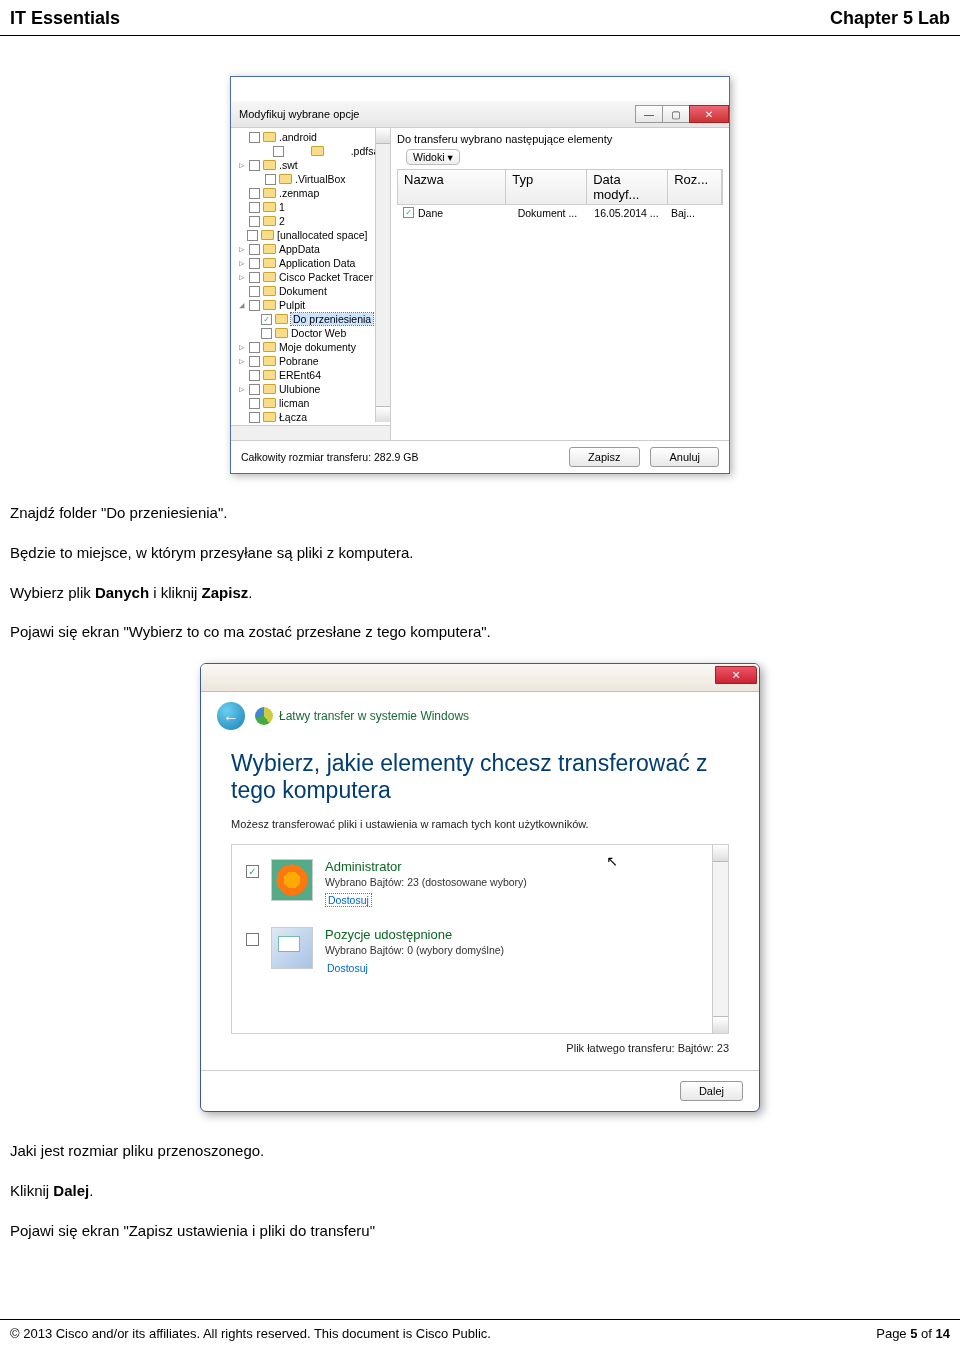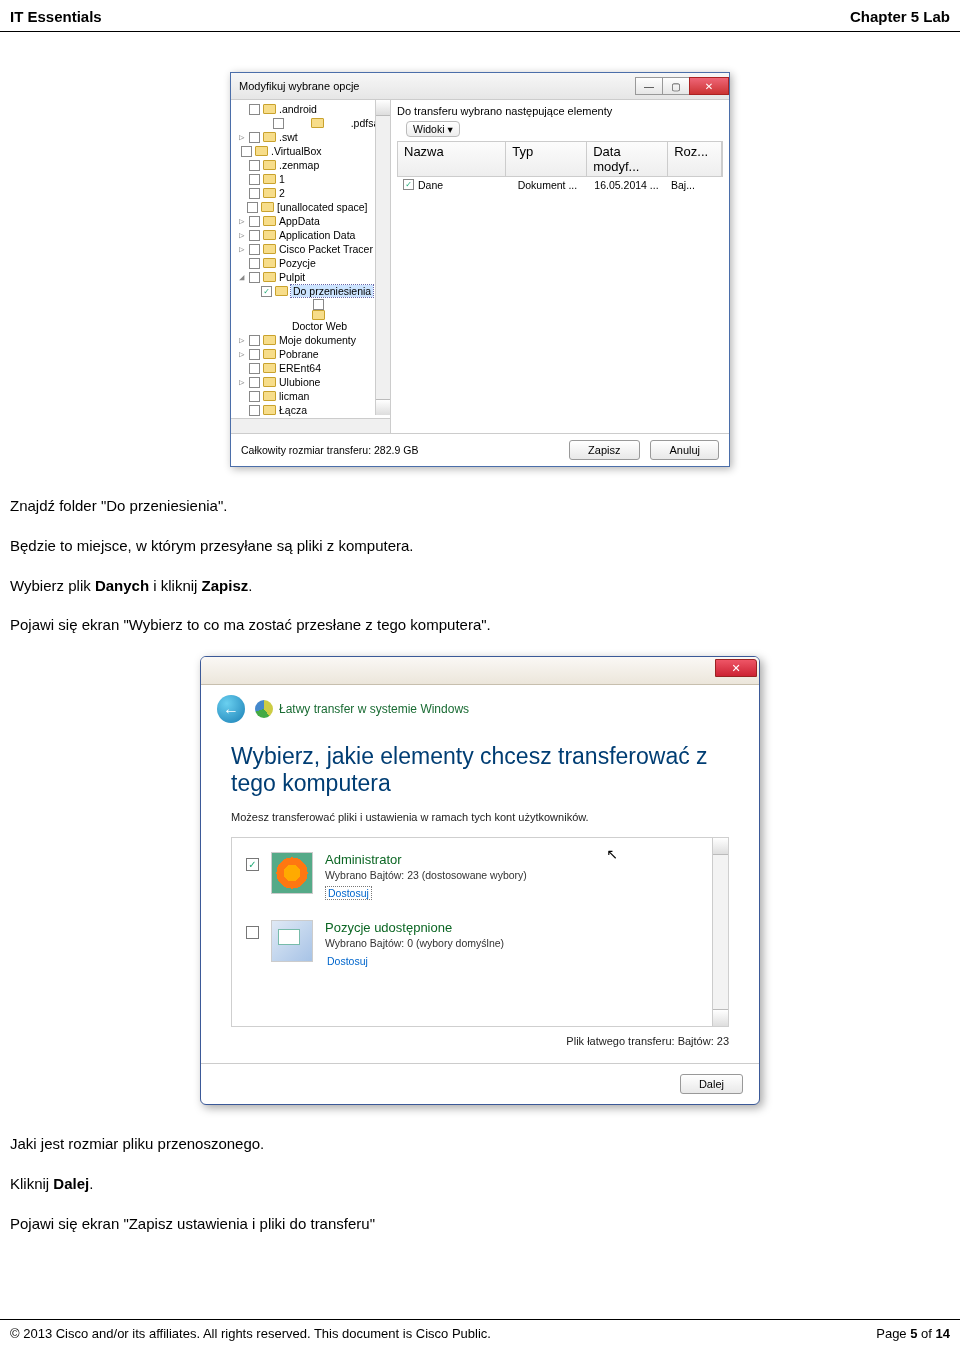--- a/index.html
+++ b/index.html
@@ -12,21 +12,21 @@
     font-size: 14px;
     position: relative;
     min-height: 1351px;
   }
   .page-header {
     display: flex;
     justify-content: space-between;
     padding: 8px 10px 6px 10px;
     border-bottom: 1.5px solid #000;
     font-weight: bold;
-    font-size: 15px;
+    font-size: 18px;
   }
   .content { padding: 20px 10px 70px 10px; }
   .screenshot-wrap { display: flex; justify-content: center; margin: 20px 0 28px 0; }
 
   
   .dlg1 {
     width: 500px;
     border: 1px solid #4b6ea9;
     background: #fff;
     font-family: "Segoe UI", Tahoma, sans-serif;
@@ -34,20 +34,21 @@
     color: #000;
     box-shadow: 2px 2px 8px rgba(0,0,0,0.3);
   }
   .dlg1-title {
     background: linear-gradient(#f7f7f7, #e6e6e6);
     border-bottom: 1px solid #ccc;
     padding: 4px 0 4px 8px;
     display: flex;
     align-items: center;
     justify-content: space-between;
+    margin-top: 24px;
   }
   .win-btns { display: flex; }
   .win-btn {
     width: 28px; height: 18px;
     border: 1px solid #999;
     margin-left: -1px;
     background: linear-gradient(#fefefe,#e6e6e6);
     display:flex;align-items:center;justify-content:center;
     font-size:10px;color:#333;
   }
@@ -197,21 +198,21 @@
               <span class="chk"></span>
               <span class="fld"></span>
               <span class="lbl">.pdfsam</span>
             </div>
             <div class="tree-row" style="padding-left: 8px;">
               <span class="exp">▷</span>
               <span class="chk"></span>
               <span class="fld"></span>
               <span class="lbl">.swt</span>
             </div>
-            <div class="tree-row" style="padding-left: 0;">
+            <div class="tree-row" style="padding-left: 24px;">
               <span class="exp"></span>
               <span class="chk"></span>
               <span class="fld"></span>
               <span class="lbl">.VirtualBox</span>
             </div>
             <div class="tree-row" style="padding-left: 8px;">
               <span class="exp"></span>
               <span class="chk"></span>
               <span class="fld"></span>
               <span class="lbl">.zenmap</span>
@@ -249,35 +250,35 @@
             <div class="tree-row" style="padding-left: 8px;">
               <span class="exp">▷</span>
               <span class="chk"></span>
               <span class="fld"></span>
               <span class="lbl">Cisco Packet Tracer 6</span>
             </div>
             <div class="tree-row" style="padding-left: 8px;">
               <span class="exp"></span>
               <span class="chk"></span>
               <span class="fld"></span>
-              <span class="lbl">Pozycje</span>
+              <span class="lbl">Dokument</span>
             </div>
             <div class="tree-row" style="padding-left: 8px;">
               <span class="exp">◢</span>
               <span class="chk"></span>
               <span class="fld"></span>
               <span class="lbl">Pulpit</span>
             </div>
             <div class="tree-row sel" style="padding-left: 20px;">
               <span class="exp"></span>
               <span class="chk">✓</span>
               <span class="fld"></span>
               <span class="lbl">Do przeniesienia</span>
             </div>
-            <div class="tree-row" style="padding-left: 20px; flex-direction: column;">
+            <div class="tree-row" style="padding-left: 20px;">
               <span class="exp"></span>
               <span class="chk"></span>
               <span class="fld"></span>
               <span class="lbl">Doctor Web</span>
             </div>
             <div class="tree-row" style="padding-left: 8px;">
               <span class="exp">▷</span>
               <span class="chk"></span>
               <span class="fld"></span>
               <span class="lbl">Moje dokumenty</span>

